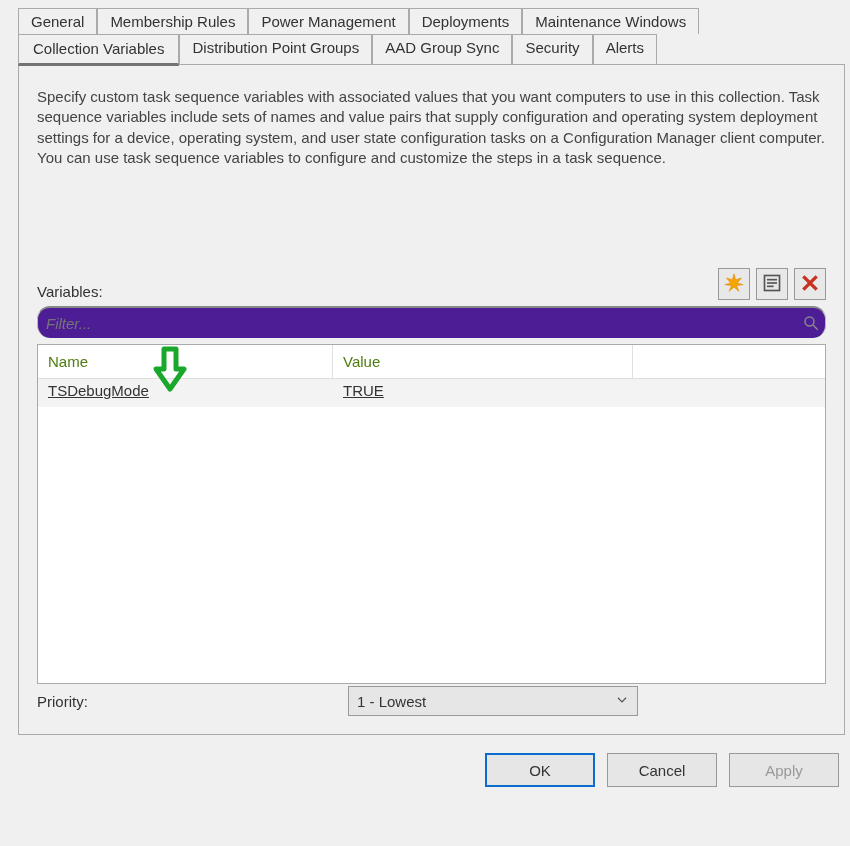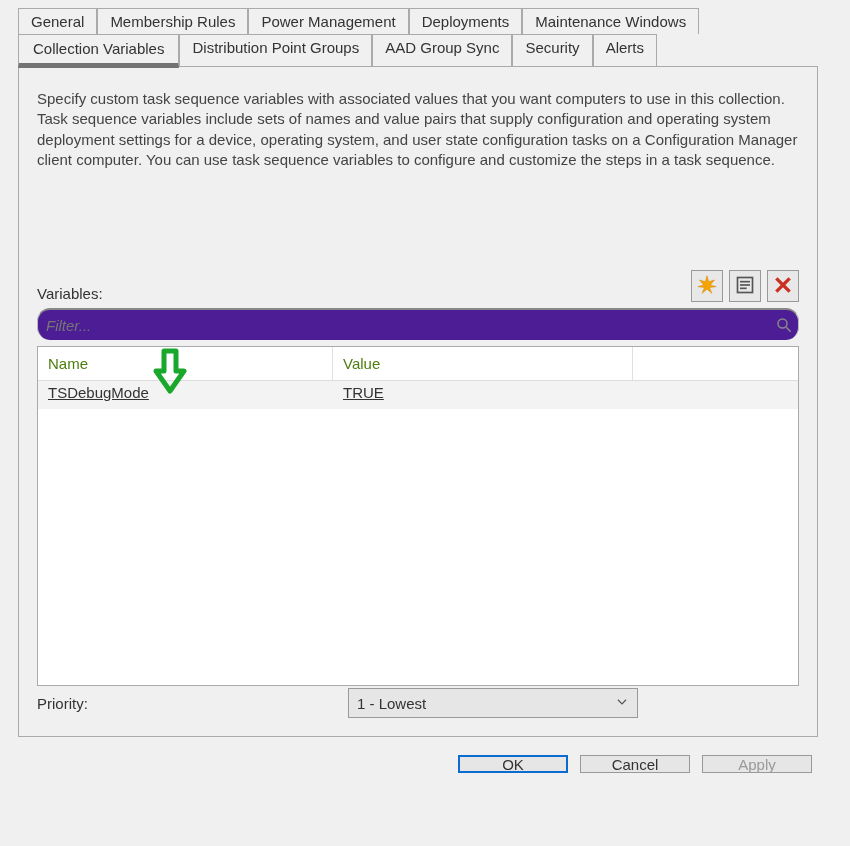--- a/index.html
+++ b/index.html
@@ -9,21 +9,21 @@
   font-family: "Segoe UI", Tahoma, sans-serif;
   font-size: 15px;
   background: #f0f0f0;
   width: 850px;
   height: 846px;
   overflow: hidden;
   color: #333;
 }
 .dialog {
   background: #f0f0f0;
-  padding: 8px 32px 16px 18px;
+  padding: 8px 5px 16px 18px;
   height: 100%;
   position: relative;
 }
 .tabstrip {
   position: relative;
 }
 .tab-row {
   display: flex;
   gap: 0;
 }
@@ -32,21 +32,21 @@
   border: 1px solid #aaa;
   border-bottom: none;
   padding: 4px 12px;
   cursor: default;
   position: relative;
   white-space: nowrap;
   font-size: 15px;
 }
 .tab.active {
   background: #f0f0f0;
-  border-bottom: 5px solid #737373;
+  border-bottom: 3px solid #737373;
   z-index: 2;
   padding: 5px 14px 6px 14px;
   margin-bottom: -1px;
 }
 .tab-content {
   border: 1px solid #aaa;
   background: #f0f0f0;
   padding: 22px 18px 18px 18px;
   position: relative;
   z-index: 1;
@@ -161,21 +161,21 @@
 }
 .button-row {
   display: flex;
   justify-content: flex-end;
   gap: 12px;
   margin-top: 18px;
   padding-right: 6px;
 }
 .btn {
   min-width: 110px;
-  height: 18px;
+  height: 34px;
   border: 1px solid #999;
   background: #e6e6e6;
   font-size: 15px;
   cursor: pointer;
   display: flex;
   align-items: center;
   justify-content: center;
 }
 .btn.primary { border: 2px solid #0a6cce; }
 .btn.disabled { color: #999; }

